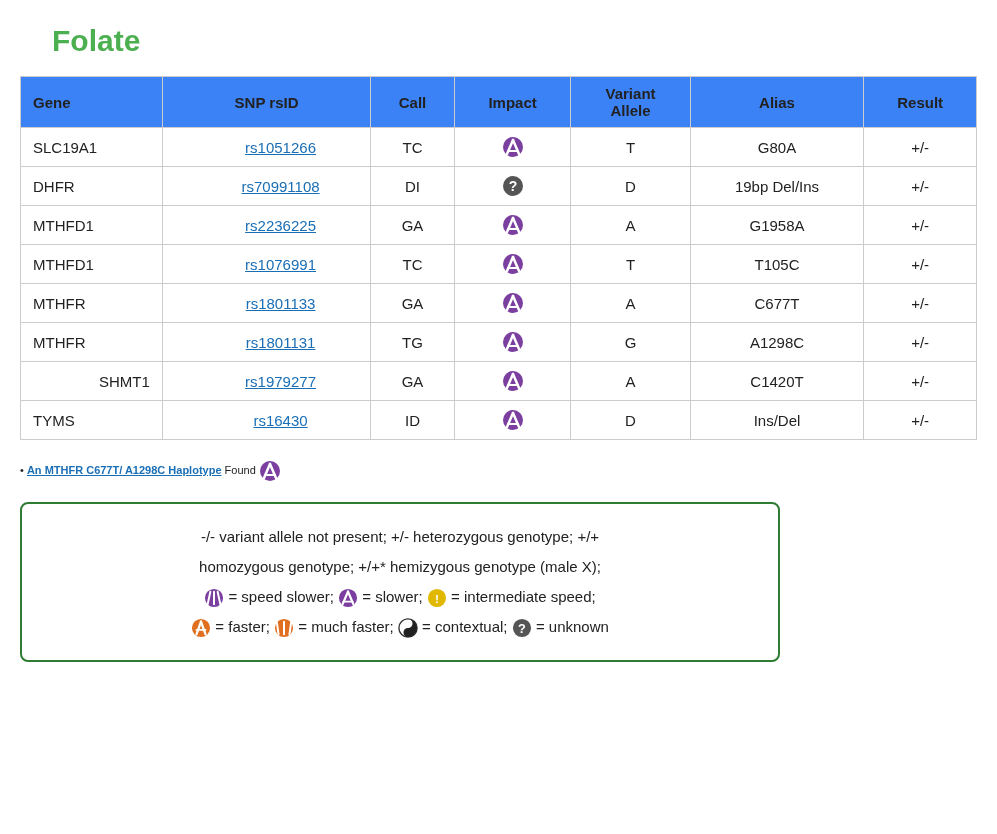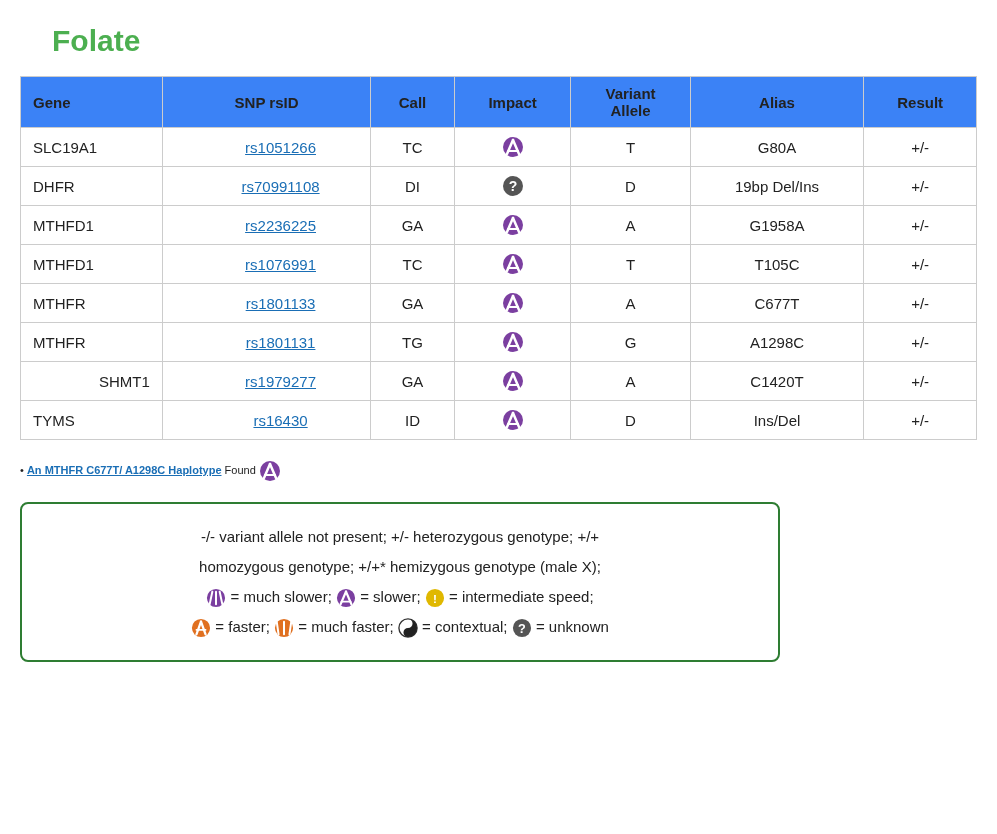--- a/index.html
+++ b/index.html
@@ -211,21 +211,21 @@
   <div>
     -/- variant allele not present; +/- heterozygous genotype; +/+<br>
     homozygous genotype; +/+* hemizygous genotype (male X);<br>
     
     <svg width="20" height="20" viewBox="0 0 22 22" style="vertical-align:middle;">
       <circle cx="11" cy="11" r="10" fill="#7b3fa0"></circle>
       <line x1="7" y1="4" x2="4" y2="18" stroke="white" stroke-width="2.2" stroke-linecap="round"></line>
       <line x1="11" y1="4" x2="11" y2="18" stroke="white" stroke-width="2.2" stroke-linecap="round"></line>
       <line x1="15" y1="4" x2="18" y2="18" stroke="white" stroke-width="2.2" stroke-linecap="round"></line>
     </svg>
-    <span> = much slower; </span>
+    <span> = speed slower; </span>
     
     <svg width="20" height="20" viewBox="0 0 22 22" style="vertical-align:middle;">
       <circle cx="11" cy="11" r="10" fill="#7b3fa0"></circle>
       <line x1="11" y1="4" x2="5" y2="18" stroke="white" stroke-width="2.5" stroke-linecap="round"></line>
       <line x1="11" y1="4" x2="17" y2="18" stroke="white" stroke-width="2.5" stroke-linecap="round"></line>
       <line x1="6" y1="15" x2="16" y2="15" stroke="white" stroke-width="2" stroke-linecap="round"></line>
     </svg>
     <span> = slower; </span>
     
     <svg width="20" height="20" viewBox="0 0 22 22" style="vertical-align:middle;">

